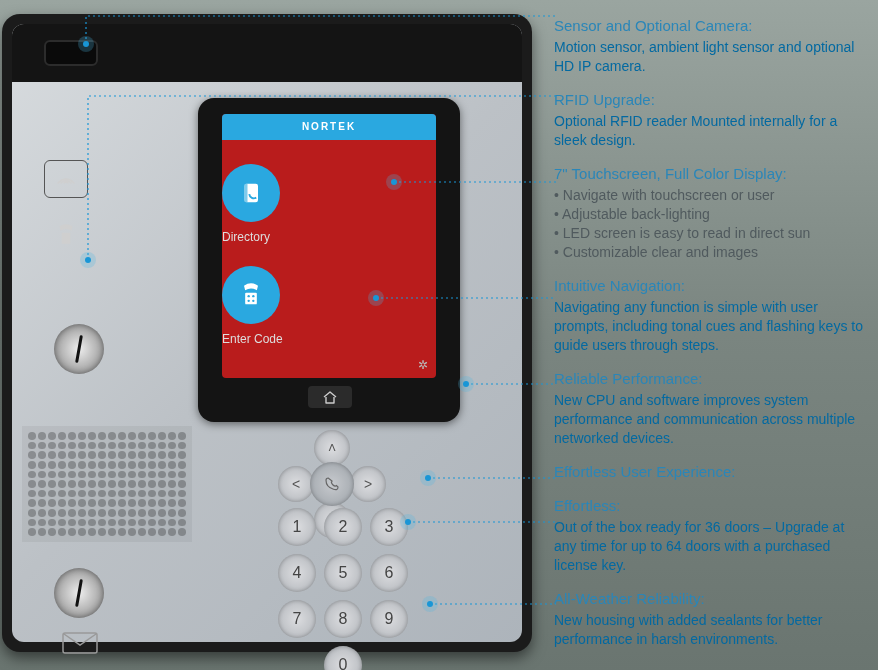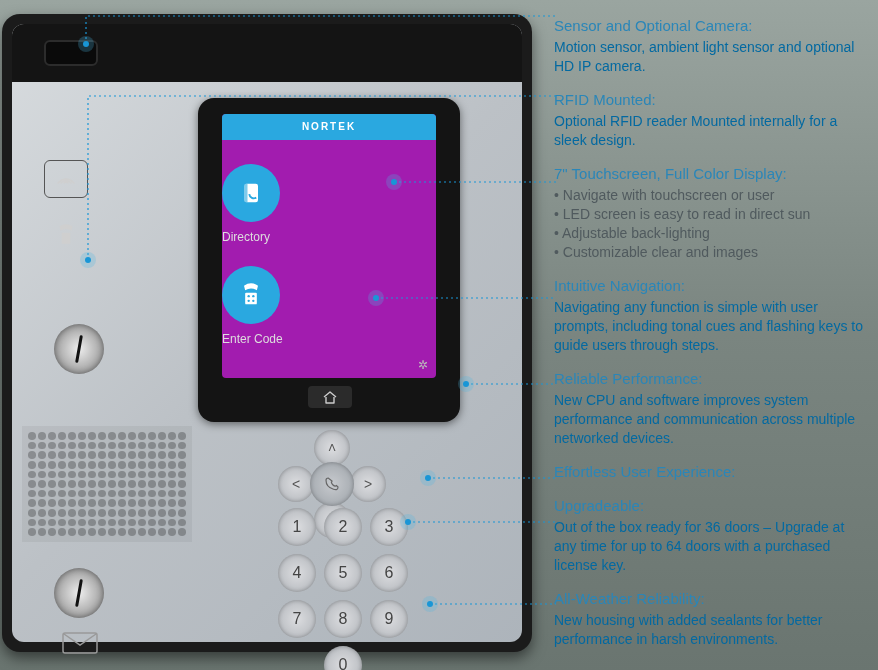--- a/index.html
+++ b/index.html
@@ -120,21 +120,21 @@
   width: 262px; height: 324px;
   border-radius: 16px;
   background: #141414;
   box-shadow: 0 2px 8px rgba(0,0,0,0.5);
 }
 
 .screen {
   position: absolute;
   left: 220px; top: 104px;
   width: 214px; height: 264px;
-  background: #a21caf;
+  background: #b91c1c;
   border-radius: 4px;
   overflow: hidden;
 }
 
 .hdr {
   height: 26px;
   background: #2aa8e0;
   text-align: center;
   line-height: 26px;
   color: #fff;
@@ -512,45 +512,45 @@
       <div class="key zero">0</div>
     </div>
   </div>
 
   <div class="callouts">
     <div class="section">
       <h3>Sensor and Optional Camera:</h3>
       <p>Motion sensor, ambient light sensor and optional HD IP camera.</p>
     </div>
     <div class="section">
-      <h3>RFID Mounted:</h3>
+      <h3>RFID Upgrade:</h3>
       <p>Optional RFID reader Mounted internally for a sleek design.</p>
     </div>
     <div class="section">
       <h3>7" Touchscreen, Full Color Display:</h3>
       <ul>
         <li>Navigate with touchscreen or user</li>
+        <li>Adjustable back-lighting</li>
         <li>LED screen is easy to read in direct sun</li>
-        <li>Adjustable back-lighting</li>
         <li>Customizable clear and images</li>
       </ul>
     </div>
     <div class="section">
       <h3>Intuitive Navigation:</h3>
       <p>Navigating any function is simple with user prompts, including tonal cues and flashing keys to guide users through steps.</p>
     </div>
     <div class="section">
       <h3>Reliable Performance:</h3>
       <p>New CPU and software improves system performance and communication across multiple networked devices.</p>
     </div>
     <div class="section">
       <h3>Effortless User Experience:</h3>
     </div>
     <div class="section">
-      <h3>Upgradeable:</h3>
+      <h3>Effortless:</h3>
       <p>Out of the box ready for 36 doors – Upgrade at any time for up to 64 doors with a purchased license key.</p>
     </div>
     <div class="section">
       <h3>All-Weather Reliability:</h3>
       <p>New housing with added sealants for better performance in harsh environments.</p>
     </div>
   </div>
 </div>
 
 <svg class="overlay" viewBox="0 0 878 670">

